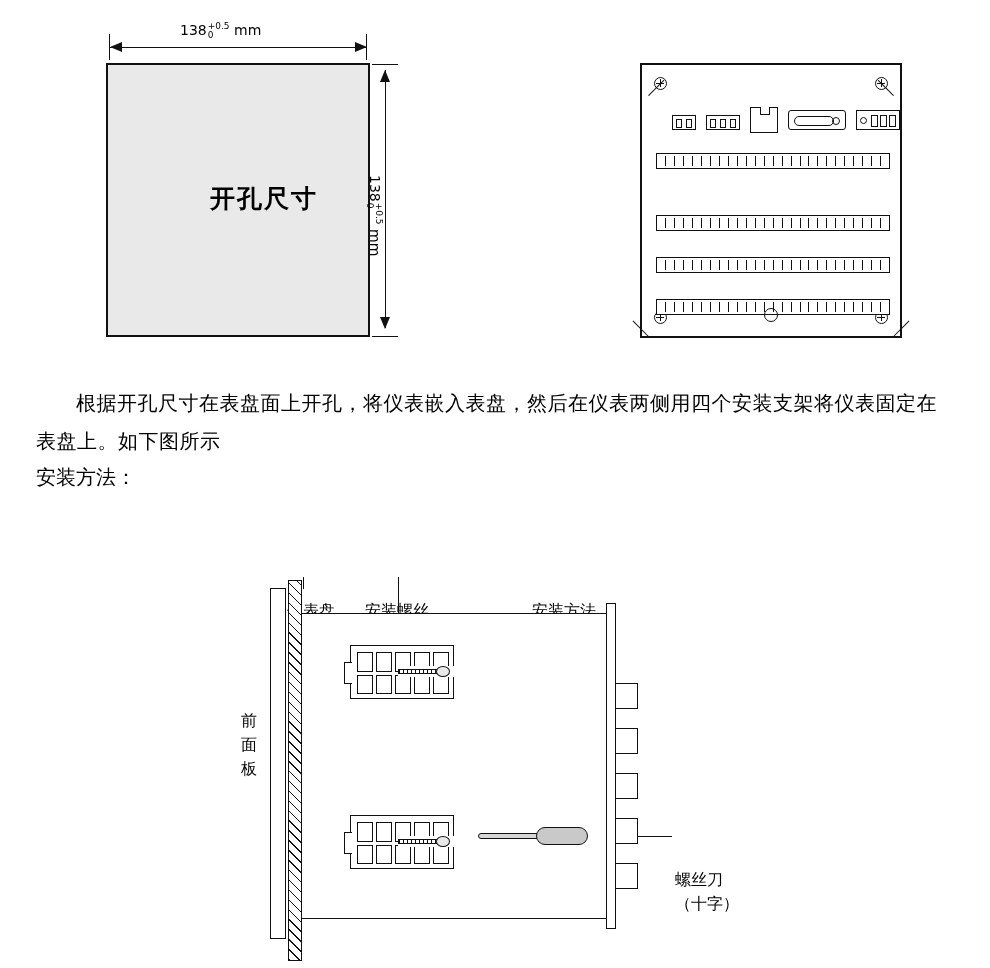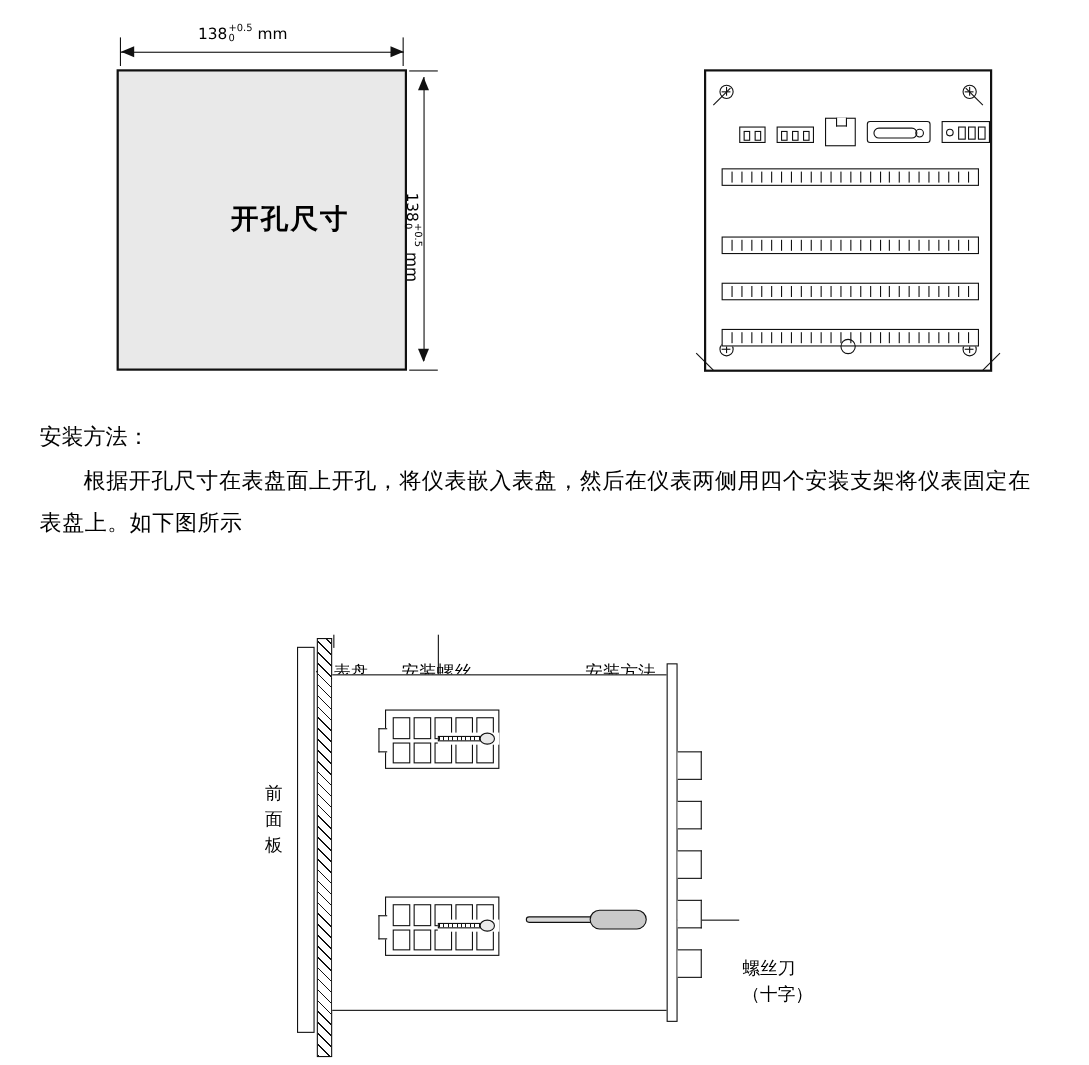--- a/index.html
+++ b/index.html
@@ -568,22 +568,22 @@
         <span class="pin"></span>
         <span class="pin"></span>
         <span class="pin"></span>
     </div>
 
     <div class="abs" id="rear-hole"></div>
   </div>
 </div>
 
 <div class="abs" id="install-text">
+  <div id="install-body">根据开孔尺寸在表盘面上开孔，将仪表嵌入表盘，然后在仪表两侧用四个安装支架将仪表固定在表盘上。如下图所示</div>
   <div id="install-heading">安装方法：</div>
-  <div id="install-body">根据开孔尺寸在表盘面上开孔，将仪表嵌入表盘，然后在仪表两侧用四个安装支架将仪表固定在表盘上。如下图所示</div>
 </div>
 
 <div class="abs" id="mount-figure">
 
   <div class="mlabel" id="label-panel">仪表盘</div>
   <div class="mlabel" id="label-bracket">安装螺丝</div>
   <div class="mlabel" id="label-screw">安装方法</div>
   <div class="mlabel" id="label-driver">
     <span style="display:block">螺丝刀</span>
     <span style="display:block">（十字）</span>

